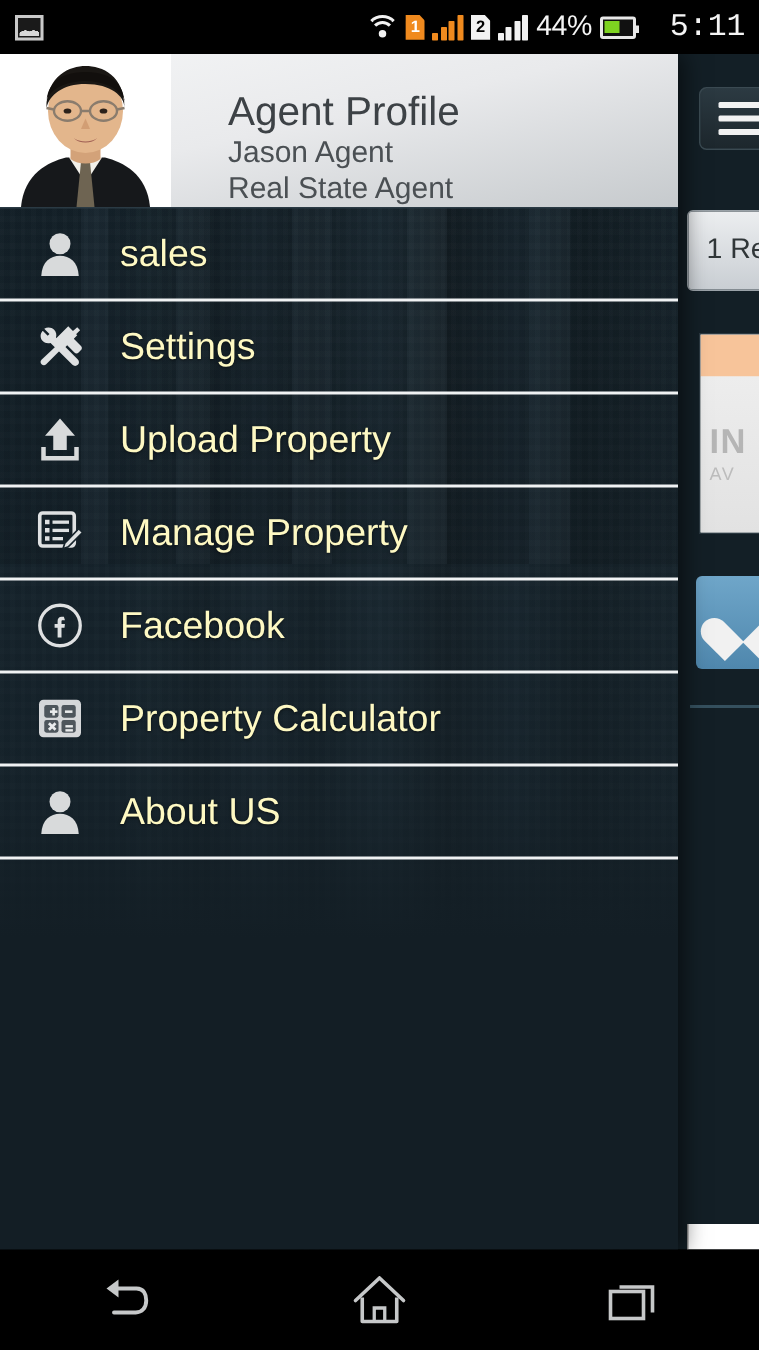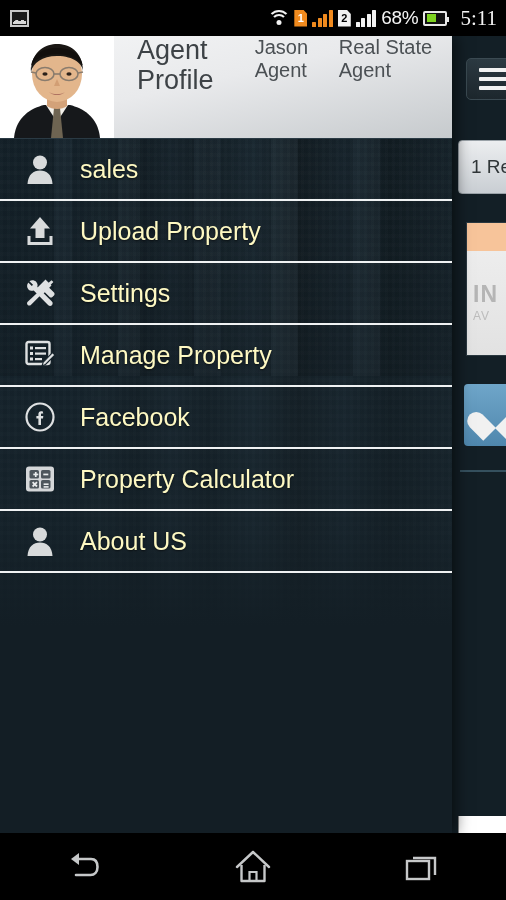--- a/index.html
+++ b/index.html
@@ -145,23 +145,23 @@
   }
   .battery i {
     display: block;
     height: 100%;
     width: 56%;
     background: #7ed321;
   }
   .clock {
     color: #f4f4f4;
     font-size: 21px;
-    margin-left: 8px;
+    margin-left: 18px;
     letter-spacing: 0px;
-    font-family: Liberation Serif, serif;
+    font-family: Liberation Mono, monospace;
   }
 
   
   #app-content {
     position: absolute;
     left: 0; top: 36px;
     width: 506px; height: 797px;
     background: #131f26;
     overflow: hidden;
   }
@@ -339,23 +339,23 @@
     width: 114px;
     height: 102px;
     background: #ffffff;
     position: relative;
     overflow: hidden;
     flex: none;
   }
   
   #avatar .face-svg { display: block; width: 114px; height: 102px; }
   #profile-text {
-    padding-left: 23px;
-    display: flex;
-    flex-direction: row;
+    padding-left: 38px;
+    display: flex;
+    flex-direction: column;
     justify-content: flex-end;
     gap: 1px;
   }
   #agent-title {
     font-size: 27px;
     color: #3d4246;
     line-height: 1.1;
     font-weight: normal;
   }
   #agent-name {
@@ -452,21 +452,21 @@
           <b></b>
           <b></b>
         </span>
       <span class="sim-badge sim2"><span>2</span></span>
       <span class="bars">
           <b></b>
           <b></b>
           <b></b>
           <b></b>
         </span>
-      <span class="batt-pct">68%</span>
+      <span class="batt-pct">44%</span>
       <span class="battery">
           <i style="width: 56%;"></i>
         </span>
       <span class="clock">5:11</span>
     </div>
   </div>
 
   <div id="app-content">
 
     <div id="hamburger-btn">
@@ -540,49 +540,49 @@
     <div id="menu-list">
 
       <div class="menu-item">
         <span class="menu-icon">
           <svg width="34" height="34" viewBox="0 0 34 34" xmlns="http://www.w3.org/2000/svg">
             <circle cx="17" cy="10.5" r="7" fill="#d8dadb"></circle>
             <path d="M4.5 32 C5 22.5 10.5 18.5 17 18.5 C23.5 18.5 29 22.5 29.5 32 Z" fill="#d8dadb"></path>
           </svg>
         </span>
         <span class="menu-label">sales</span>
-      </div>
-
-      <div class="menu-item">
-        <span class="menu-icon">
-          <svg width="34" height="34" viewBox="0 0 34 34" xmlns="http://www.w3.org/2000/svg">
-            <path d="M17 3 L27 14.5 L21.5 14.5 L21.5 24 L12.5 24 L12.5 14.5 L7 14.5 Z" fill="#d8dadb"></path>
-            <path d="M4.5 22 L7.5 22 L7.5 28 L26.5 28 L26.5 22 L29.5 22 L29.5 31 L4.5 31 Z" fill="#d8dadb"></path>
-          </svg>
-        </span>
-        <span class="menu-label">Upload Property</span>
       </div>
 
       <div class="menu-item">
         <span class="menu-icon">
           <svg width="34" height="34" viewBox="0 0 34 34" xmlns="http://www.w3.org/2000/svg">
             <g fill="#dfe1e2">
               <path d="M22.5 3.5 L28.5 9.5 L26.2 11.8 L31 16.6 C31.8 17.4 31.8 18.6 31 19.4 L29.4 21 C28.6 21.8 27.4 21.8 26.6 21 L21.8 16.2 L19.5 18.5 L13.5 12.5 Z" transform="rotate(0 17 17)"></path>
             </g>
             <g fill="#dfe1e2" transform="rotate(-45 17 17)">
               <path d="M15 2.5 C11.3 2.5 8.3 5.5 8.3 9.2 C8.3 10.3 8.6 11.3 9.1 12.2 L14.2 17.3 L19.8 11.7 L14.9 6.8 C15.6 6.3 16.5 6.1 17.4 6.1 Z" opacity="0"></path>
             </g>
 
             <path d="M5.5 6.5 C3.6 8.4 3.6 11.5 5.5 13.4 C6.9 14.8 8.9 15.2 10.7 14.6 L25.3 29.2 C26.3 30.2 27.9 30.2 28.9 29.2 C29.9 28.2 29.9 26.6 28.9 25.6 L14.3 11 C14.9 9.2 14.5 7.2 13.1 5.8 C11.3 4 8.5 3.8 6.5 5.2 L10 8.7 L8.8 9.9 L5.3 6.4 Z" fill="#dfe1e2"></path>
 
             <path d="M28.5 4.2 L30.4 6.1 L20.8 15.7 L18.2 13.1 Z" fill="#dfe1e2"></path>
             <path d="M17.6 13.7 L20.3 16.4 L7.8 28.9 C6.9 29.8 5.6 29.8 4.7 28.9 C3.8 28 3.8 26.7 4.7 25.8 Z" fill="#dfe1e2"></path>
           </svg>
         </span>
         <span class="menu-label">Settings</span>
+      </div>
+
+      <div class="menu-item">
+        <span class="menu-icon">
+          <svg width="34" height="34" viewBox="0 0 34 34" xmlns="http://www.w3.org/2000/svg">
+            <path d="M17 3 L27 14.5 L21.5 14.5 L21.5 24 L12.5 24 L12.5 14.5 L7 14.5 Z" fill="#d8dadb"></path>
+            <path d="M4.5 22 L7.5 22 L7.5 28 L26.5 28 L26.5 22 L29.5 22 L29.5 31 L4.5 31 Z" fill="#d8dadb"></path>
+          </svg>
+        </span>
+        <span class="menu-label">Upload Property</span>
       </div>
 
 
       <div class="menu-item">
         <span class="menu-icon">
           <svg width="34" height="34" viewBox="0 0 34 34" xmlns="http://www.w3.org/2000/svg">
             <rect x="3.5" y="4" width="23" height="22" rx="2" fill="none" stroke="#dfe1e2" stroke-width="2.4"></rect>
             <rect x="7" y="8.5" width="3" height="3" fill="#dfe1e2"></rect>
             <rect x="12" y="9" width="11" height="2.2" fill="#dfe1e2"></rect>
             <rect x="7" y="14" width="3" height="3" fill="#dfe1e2"></rect>

